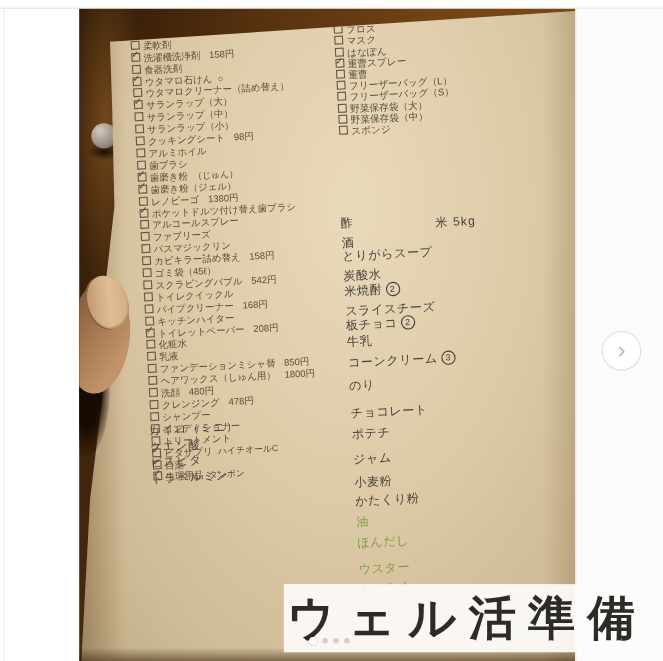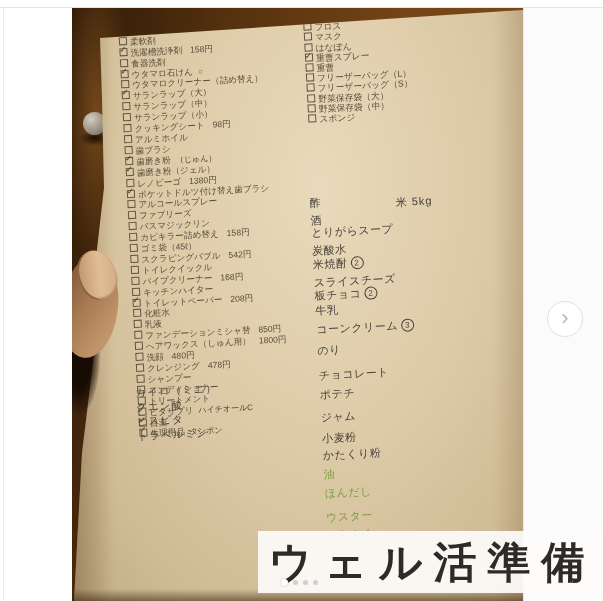--- a/index.html
+++ b/index.html
@@ -68,21 +68,21 @@
   
   .right-panel{position:absolute;left:523px;top:8px;width:80px;height:593px;background:#fbfbfb;
        border-left:1px solid #e9e9e9;}
   .next-btn{position:absolute;left:23px;top:293px;width:34px;height:34px;border-radius:50%;
        border:1px solid #e0e0e0;background:#ffffff;color:#b7b7b7;font-size:22px;line-height:31px;
        text-align:center;cursor:pointer;user-select:none;}
   .caption-band{position:absolute;left:258px;top:531px;width:345px;height:62px;
        background:rgba(253,252,250,.92);z-index:5;overflow:hidden;}
   .caption-text{display:block;font-weight:bold;font-size:43px;line-height:62px;letter-spacing:11px;
        color:#2d2b28;padding-left:3px;white-space:nowrap;
-       font-family:"Liberation Sans","DejaVu Sans",sans-serif;text-align:center;}
+       font-family:"Liberation Sans","DejaVu Sans",sans-serif;}
   .dots{position:absolute;left:281px;top:579px;z-index:6;display:flex;align-items:center;gap:5px;}
   .dot{width:5px;height:5px;border-radius:50%;background:#cfcfcf;}
   .dot.active{width:7px;height:7px;background:#ffffff;box-shadow:0 0 2px rgba(0,0,0,.25);}
 </style>
 </head>
 <body>
 
 <div class="stage">
   <div class="top-line"></div>
   <div class="left-line"></div>

